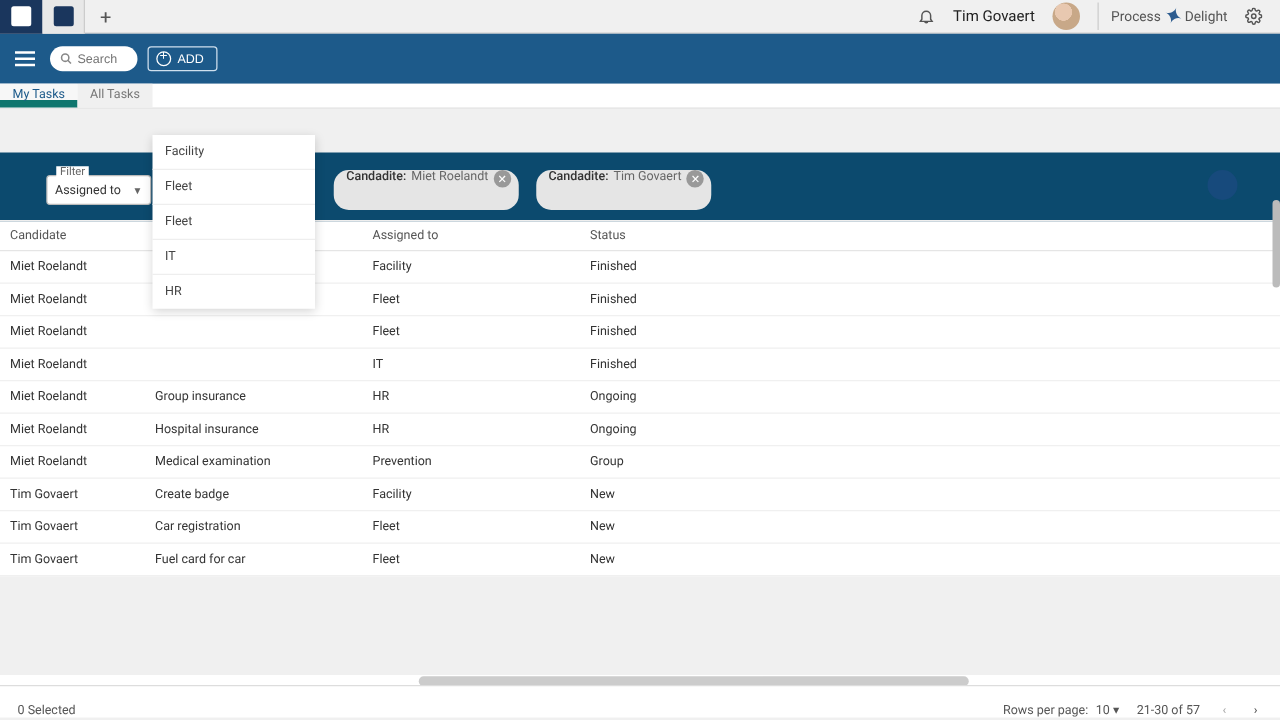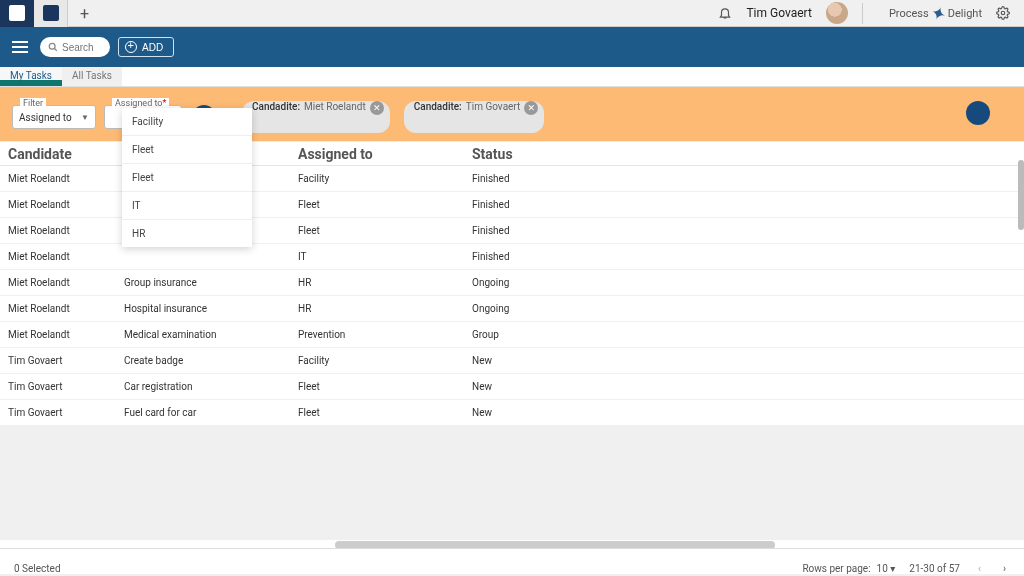--- a/index.html
+++ b/index.html
@@ -33,21 +33,21 @@
     background: #fff;
     gap: 40px;
     font-size: 12px;
   }
   .tab .close { color:#666; cursor:pointer; font-size:14px;}
   .newtab { padding: 0 12px; color:#555; cursor:pointer; font-size:16px;}
   .tabbar-right { margin-left:auto; display:flex; align-items:center; gap:14px; padding-right:14px;}
   .bell-icon { width:14px; height:14px; }
   .username { font-size:12px; color:#222;}
   .avatar { width:22px;height:22px;border-radius:50%; background: radial-gradient(circle at 40% 35%, #e8c8b0 35%, #c8a888 36%);}
-  .brand { font-size:11px; color:#555; display:flex; align-items:center; gap:2px; border-left:1px solid #ccc; padding-left:26px;}
+  .brand { font-size:11px; color:#555; display:flex; align-items:center; gap:2px; border-left:1px solid #ccc; padding-left:10px;}
   .brand-star { color:#2d5c8f; font-size:18px; transform:rotate(20deg); display:inline-block;}
   .gear { width:14px;height:14px; color:#555;}
   
   .toolbar {
     height: 40px;
     background: #1d5a8a;
     display:flex; align-items:center; padding:0 8px; gap:8px;
   }
   .hamburger { color:#fff; cursor:pointer; width:24px; text-align:center;}
   .hamburger div{height:2px;background:#fff;margin:3px 4px;}
@@ -61,25 +61,26 @@
   }
   .add-btn .plus-circ{width:12px;height:12px;border:1.5px solid #fff;border-radius:50%;position:relative;}
   .add-btn .plus-circ::before{content:"+";position:absolute;top:-3px;left:1.5px;font-size:11px;}
   
   .subtabs { height:20px; background:#fff; display:flex; border-bottom:1px solid #e0e0e0;}
   .subtab { padding:3px 10px; font-size:10px; color:#888; cursor:pointer;}
   .subtab.active { color:#1d5a8a; border-bottom:6px solid #0f766e; background:#f7f7f7;}
   .subtab.inactive { background:#f0f0f0; color:#777;}
   
   .filter-row {
-    padding: 14px 10px 8px 12px;
-    background:#fdba74;
+    padding: 14px 10px 8px 37px;
+    background:#0c4a6e;
     display:flex; align-items:center; gap:8px;
     border-bottom:1px solid #eee;
     position:relative;
+    margin-top:35px;
   }
   .field-wrap { position:relative; }
   .field-label {
     position:absolute; top:-7px; left:8px; background:#fff; padding:0 3px;
     font-size:9px; color:#666;
   }
   .field-label .req { color:#c00;}
   .select-box {
     border:1px solid #bbb; border-radius:3px; height:24px; min-width:84px;
     display:flex;align-items:center;justify-content:space-between;
@@ -109,21 +110,21 @@
   .dropdown .opt { padding:8px 10px; font-size:10px; color:#444; border-bottom:1px solid #eee; cursor:pointer;}
   .dropdown .opt:last-child{border-bottom:none;}
   
   .table-wrap { background:#fff; overflow:hidden;}
   .thead, .trow {
     display:grid;
     grid-template-columns: 116px 174px 174px 200px 1fr;
     align-items:center;
     padding:0 8px;
   }
-  .thead { height:24px; font-size:14px; color:#555; border-bottom:1px solid #e5e5e5;font-weight:bold;}
+  .thead { height:24px; font-size:10px; color:#555; border-bottom:1px solid #e5e5e5;}
   .trow { height:26px; font-size:10px; color:#333; border-bottom:1px solid #f0f0f0;}
   
   .footer {
     position:absolute; bottom:2px; left:0; right:0; height:26px;
     background:#fff; border-top:1px solid #ddd;
     display:flex; align-items:flex-end; font-size:10px; color:#555;
     padding:0 14px;
     gap:39px;
   }
   .footer .left { }

